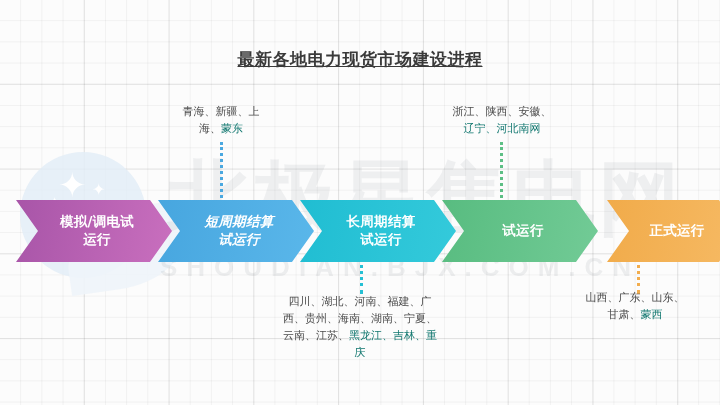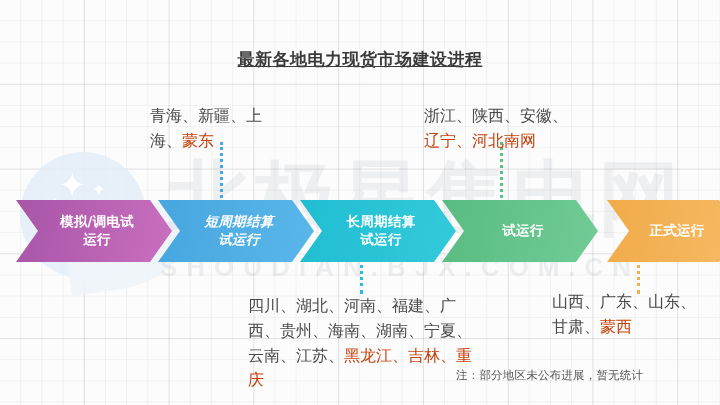--- a/index.html
+++ b/index.html
@@ -75,23 +75,23 @@
     clip-path:polygon(0 0, calc(100% - 22px) 0, 100% 50%, calc(100% - 22px) 100%, 0 100%, 22px 50%);
     box-sizing:border-box;padding-left:16px;padding-right:10px;
   }
   .chev.first{clip-path:polygon(0 0, calc(100% - 22px) 0, 100% 50%, calc(100% - 22px) 100%, 0 100%, 22px 50%);}
   .chev span{display:block;}
 
   
   .conn{position:absolute;width:0;border-left-width:3px;border-left-style:dotted;}
 
   
-  .ann{position:absolute;font-size:16px;line-height:1.55;color:#4a4a4a;text-align:left;
-       font-family:Liberation Serif, serif;}
-  .ann .hl{color:#c2410c;margin-top:39px;}
+  .ann{position:absolute;font-size:11px;line-height:1.55;color:#4a4a4a;text-align:center;
+       font-family:Liberation Mono, monospace;}
+  .ann .hl{color:#0f766e;margin-top:39px;}
   .note{
     position:absolute;font-size:11.5px;color:#555;letter-spacing:.2px;
     font-family:"DejaVu Sans",sans-serif;
   }
 </style>
 </head>
 <body>
 
 <div id="stage">
 
@@ -179,15 +179,14 @@
 
   <div class="ann" style="left:552px;top:290px;width:166px;">
     <div>
       <span>山西、广东、山东、</span><span class="hl"></span>
     </div>
     <div>
       <span>甘肃、</span><span class="hl">蒙西</span>
     </div>
   </div>
 
-  <div class="note" style="left:456px;top:368px;">注：部分地区未公布进展，暂无统计</div>
 
 </div>
 
 </body></html>

